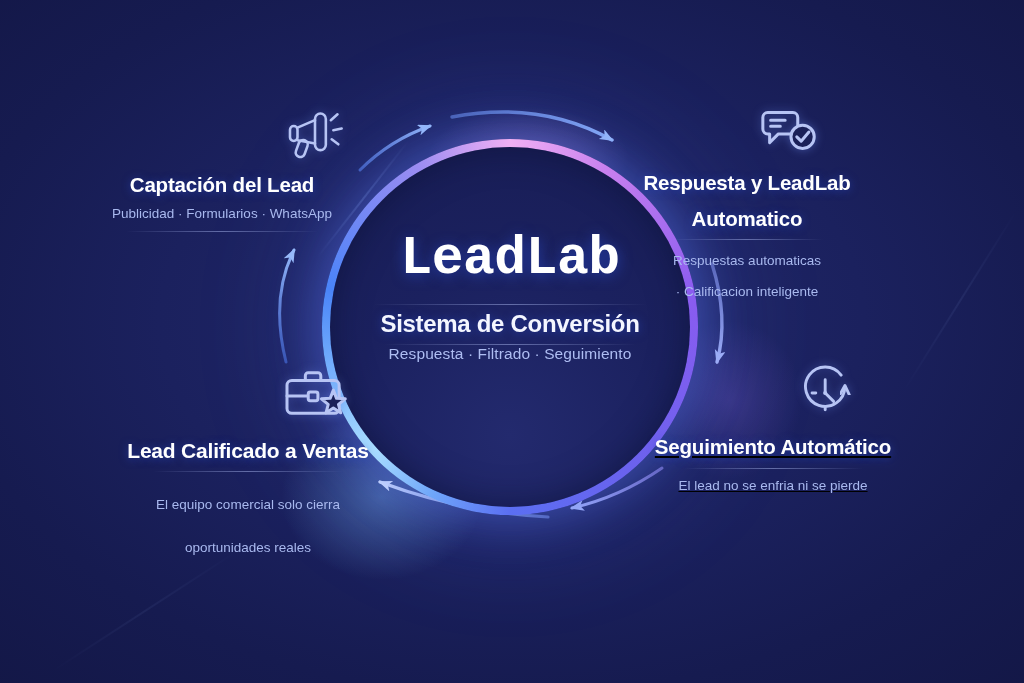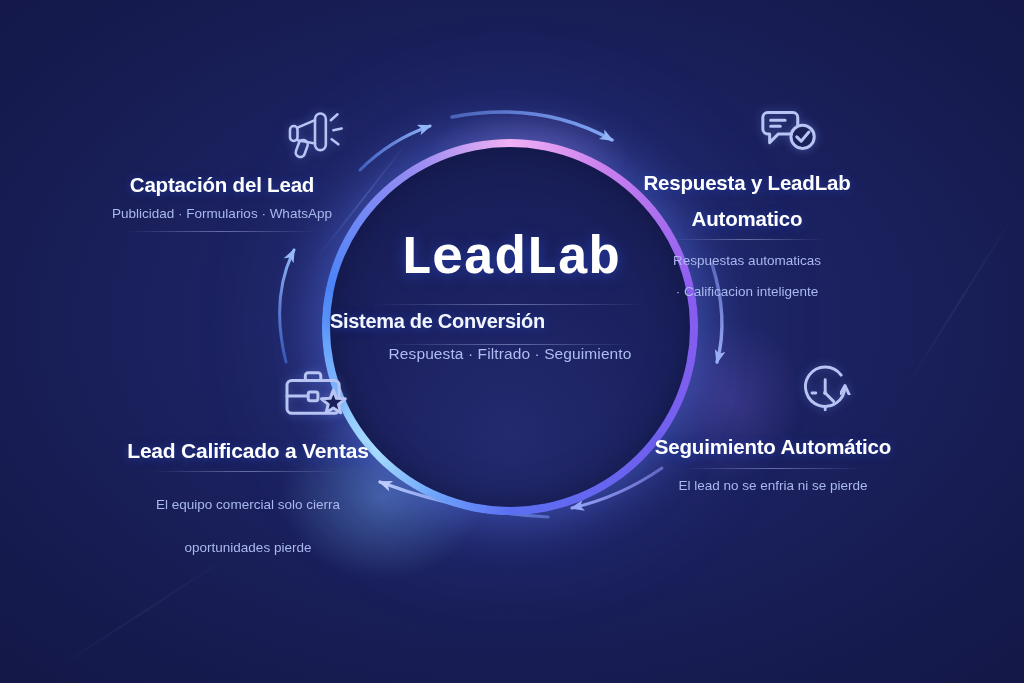--- a/index.html
+++ b/index.html
@@ -33,22 +33,22 @@
       #f0b0f4 0deg,#c77fee 32deg,#8a5cf0 80deg,#6a62ee 140deg,#5b6ff2 180deg,
       #6fa6fa 205deg,#aadeff 228deg,#7db8fd 252deg,#4a84f8 282deg,#9a8cf2 330deg,#f0b0f4 360deg);
     box-shadow:0 0 46px 6px rgba(99,130,255,.38),0 0 110px 22px rgba(80,110,240,.20);}
   .ring-inner{position:absolute;inset:8px;border-radius:50%;
     background:radial-gradient(circle at 50% 80%, #232a6e 0%, #1b215f 48%, #181d54 100%);
     box-shadow:inset 0 0 34px rgba(10,14,48,.55);}
   .center-title{position:absolute;left:0;top:82px;width:100%;text-align:center;
     font-size:53px;font-weight:bold;color:#ffffff;letter-spacing:-.5px;
     text-shadow:0 2px 14px rgba(40,70,190,.75);font-family:Liberation Mono, monospace;}
   .center-div1{position:absolute;left:50%;top:157px;width:274px;transform:translateX(-50%);}
-  .center-sub{position:absolute;left:0;top:163px;width:100%;text-align:left;
-    font-size:20px;font-weight:bold;color:#f4f6ff;letter-spacing:-.3px;
+  .center-sub{position:absolute;left:0;top:163px;width:100%;text-align:center;
+    font-size:24px;font-weight:bold;color:#f4f6ff;letter-spacing:-.3px;
     text-shadow:0 1px 10px rgba(40,70,190,.7);}
   .center-div2{position:absolute;left:50%;top:197px;width:252px;transform:translateX(-50%);}
   .center-tag{position:absolute;left:0;top:198px;width:100%;text-align:center;
     font-size:15.5px;color:#aebdf2;letter-spacing:.1px;}
 
   .hr{height:1px;background:linear-gradient(90deg,rgba(180,198,255,0),rgba(186,200,255,.45),rgba(180,198,255,0));}
 
   
   .stage{position:absolute;z-index:5;text-align:center;}
   .stage .icon{display:block;}
@@ -64,21 +64,21 @@
   #stage-tr{left:597px;top:106px;width:300px;}
   #stage-tr .icon{margin-left:86px;}
   #stage-tr .stage-title{margin-top:11px;}
   #stage-tr .stage-sub{margin-top:12px;}
   #stage-tr .hr{width:152px;}
   #stage-bl{left:85px;top:366px;width:326px;}
   #stage-bl .icon{margin-left:133px;}
   #stage-bl .stage-title{margin-top:12px;font-size:21px;}
   #stage-bl .stage-sub{margin-top:24px;}
   #stage-bl .hr{width:190px;}
-  #stage-br{left:623px;top:361px;width:300px;}
+  #stage-br{left:623px;top:361px;width:300px;text-decoration:underline;}
   #stage-br .icon{margin-left:110px;}
   #stage-br .stage-title{margin-top:8px;}
   #stage-br .stage-sub{margin-top:8px;}
   #stage-br .hr{width:180px;}
   .icon svg{stroke:#b7c4f4;fill:none;stroke-width:3.1;stroke-linecap:round;stroke-linejoin:round;
     filter:drop-shadow(0 0 5px rgba(110,140,240,.45));}
 </style>
 </head>
 <body>
 
@@ -201,16 +201,16 @@
         <path d="M27 15 v-5 a3 3 0 0 1 3 -3 h10 a3 3 0 0 1 3 3 v5"></path>
         <rect x="8" y="15" width="54" height="34" rx="5"></rect>
         <path d="M8 31 h21"></path>
         <rect x="30" y="27" width="10" height="9" rx="2"></rect>
         <path d="M56 25 L59.3 33.5 L68.4 34 L61.3 39.7 L63.6 48.5 L56 43.6 L48.4 48.5 L50.7 39.7 L43.6 34 L52.7 33.5 Z" fill="#1a2058"></path>
       </svg>
     </span>
     <div class="stage-title">Lead Calificado a Ventas</div>
     <div class="hr"></div>
     <div class="stage-sub">El equipo comercial solo cierra</div>
-    <div class="stage-sub">oportunidades pierde</div>
+    <div class="stage-sub">oportunidades reales</div>
   </div>
 
 </div>
 
 </body></html>

